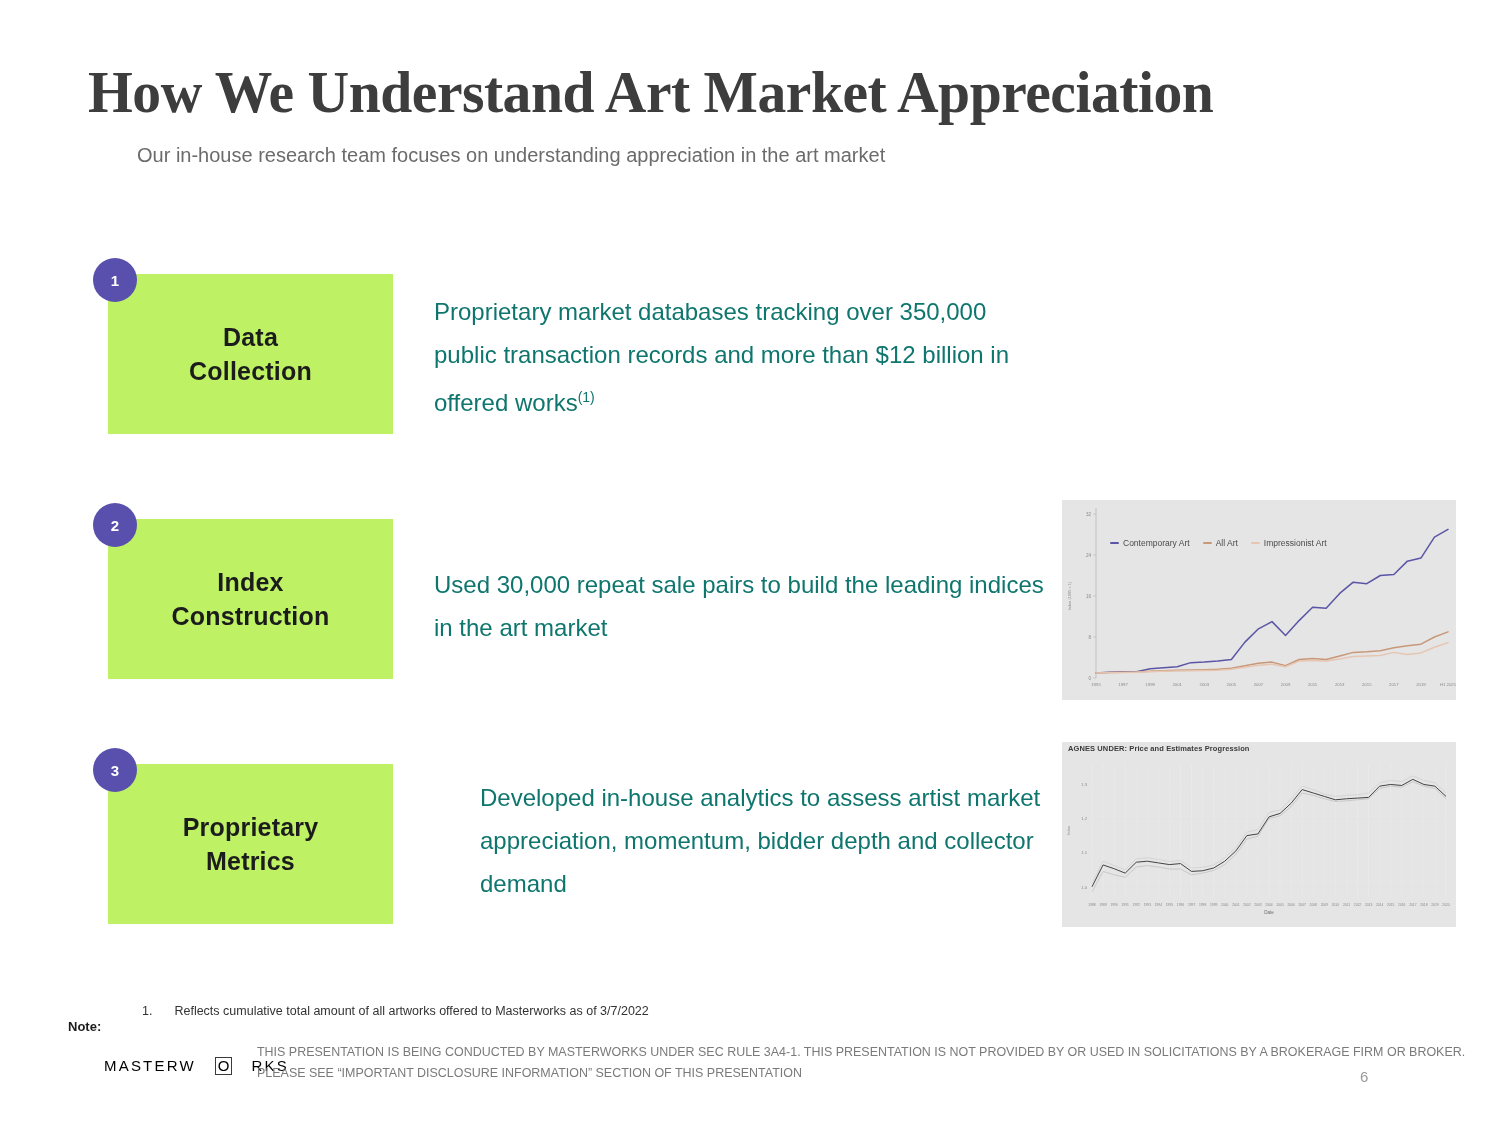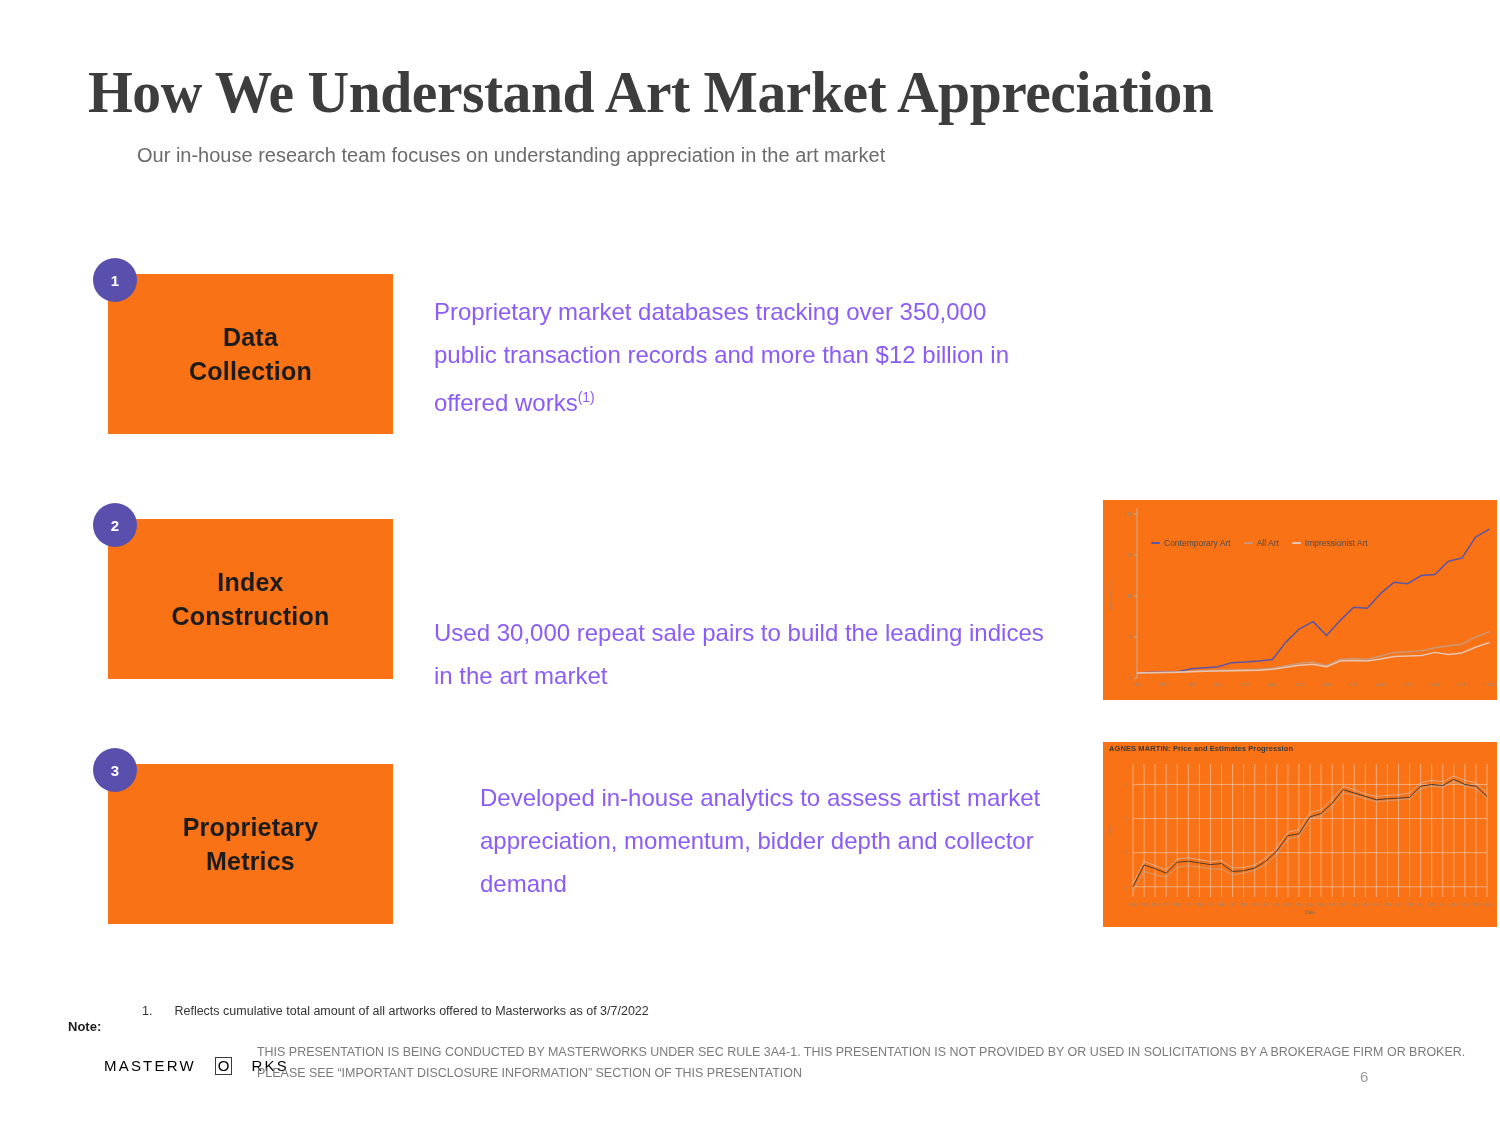--- a/index.html
+++ b/index.html
@@ -68,47 +68,47 @@
     justify-content: center;
     z-index: 3;
   }
 
   .label-box {
     position: absolute;
     left: 108px;
     top: 16px;
     width: 285px;
     height: 160px;
-    background: #f97316;
+    background: #bef264;
     display: flex;
     align-items: center;
     justify-content: center;
     z-index: 1;
   }
   .label-box .label-text {
     text-align: center;
     font-size: 25px;
     font-weight: 700;
     line-height: 34px;
     color: #1c1c1c;
     letter-spacing: 0.2px;
   }
 
   .body-text {
     position: absolute;
     left: 434px;
     width: 610px;
     font-size: 24px;
     line-height: 43px;
-    color: #8b5cf6;
+    color: #0f766e;
     font-weight: 400;
   }
   .body-text sup { font-size: 14px; vertical-align: super; }
   .row-1 .body-text { top: 32px; }
-  .row-2 .body-text { top: 60px; margin-top: 48px; }
+  .row-2 .body-text { top: 60px; }
   .row-3 .body-text { top: 28px; margin-left: 46px; }
 
   
   .stat-block {
     position: absolute;
     left: 1128px;
     top: 36px;
     width: 300px;
     text-align: center;
   }
@@ -122,22 +122,21 @@
   .stat-caption {
     margin-top: 12px;
     font-size: 19px;
     line-height: 26px;
     color: #5e5e5e;
   }
 
   
   .chart-wrap {
     position: absolute;
-    background: #f97316;
-    margin-left: 41px;
+    background: #e5e5e5;
   }
   #chart-index-wrap { left: 1062px; top: 500px; width: 394px; height: 200px; }
   #chart-agnes-wrap { left: 1062px; top: 742px; width: 394px; height: 185px; }
 
   .chart-svg { display: block; width: 100%; height: 100%; }
 
   .legend-row {
     position: absolute;
     left: 48px;
     top: 38px;
@@ -305,21 +304,21 @@
       <span>All Art</span>
     </span>
     <span class="legend-item">
       <span class="legend-dash" id="lg-2" style="background: rgb(230, 197, 178);"></span>
       <span>Impressionist Art</span>
     </span>
   </div>
 </div>
 
 <div class="chart-wrap" id="chart-agnes-wrap">
-  <div class="chart2-title">AGNES MARTIN: Price and Estimates Progression</div>
+  <div class="chart2-title">AGNES UNDER: Price and Estimates Progression</div>
   <svg class="chart-svg" id="svg-agnes" viewBox="0 0 394 185" preserveAspectRatio="none">
       <line x1="30" y1="22" x2="30" y2="155" stroke="#ededed" stroke-width="0.45"></line>
       <line x1="41.0625" y1="22" x2="41.0625" y2="155" stroke="#ededed" stroke-width="0.45"></line>
       <line x1="52.125" y1="22" x2="52.125" y2="155" stroke="#ededed" stroke-width="0.45"></line>
       <line x1="63.1875" y1="22" x2="63.1875" y2="155" stroke="#ededed" stroke-width="0.45"></line>
       <line x1="74.25" y1="22" x2="74.25" y2="155" stroke="#ededed" stroke-width="0.45"></line>
       <line x1="85.3125" y1="22" x2="85.3125" y2="155" stroke="#ededed" stroke-width="0.45"></line>
       <line x1="96.375" y1="22" x2="96.375" y2="155" stroke="#ededed" stroke-width="0.45"></line>
       <line x1="107.4375" y1="22" x2="107.4375" y2="155" stroke="#ededed" stroke-width="0.45"></line>
       <line x1="118.5" y1="22" x2="118.5" y2="155" stroke="#ededed" stroke-width="0.45"></line>

